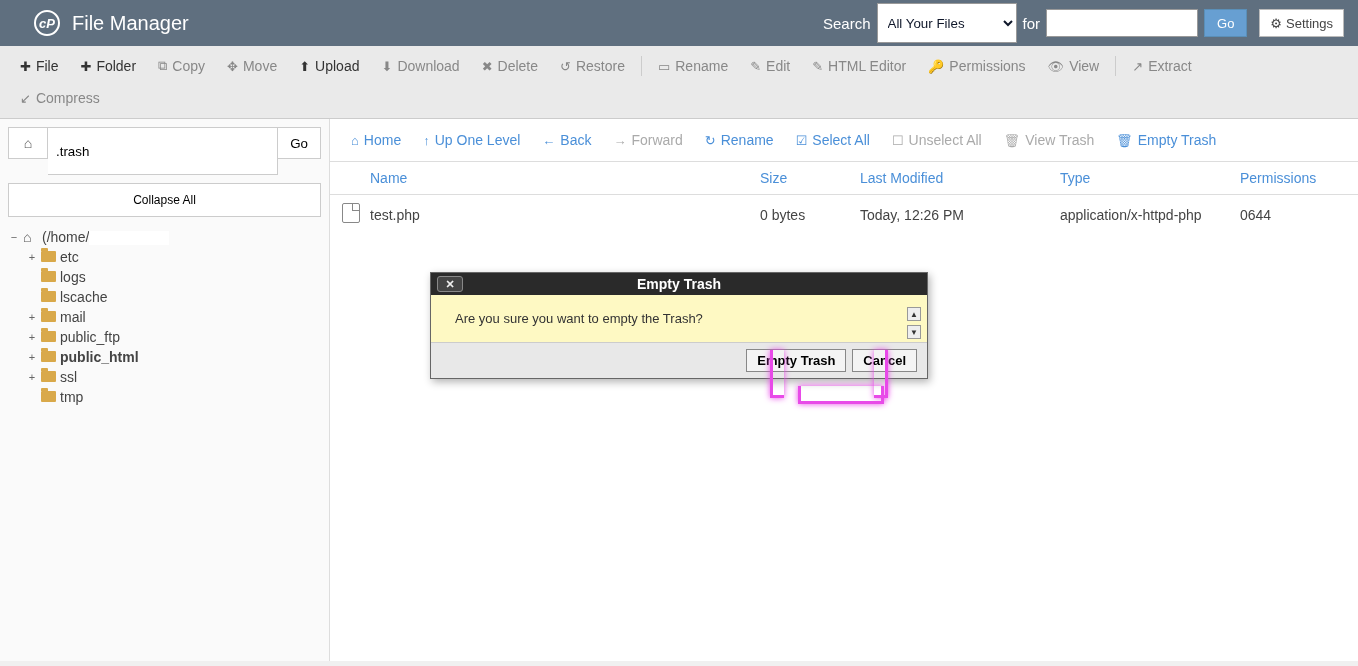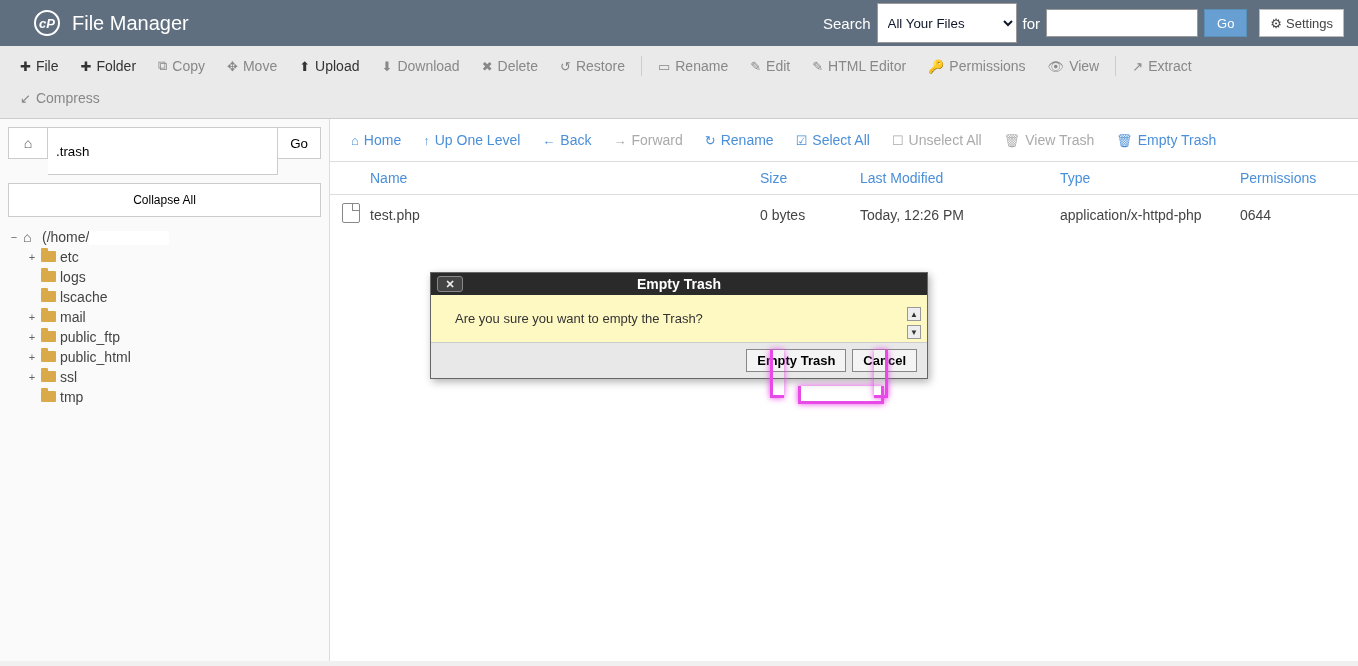--- a/index.html
+++ b/index.html
@@ -31,21 +31,21 @@
 .path-home { width: 40px; height: 32px; border: 1px solid #ccc; background: #fff; display: flex; align-items: center; justify-content: center; cursor: pointer; color: #555; }
 .path-input { flex: 1; height: 48px; border: 1px solid #ccc; border-left: none; padding: 0 8px; }
 .btn-go { height: 32px; padding: 0 12px; border: 1px solid #ccc; border-left: none; background: #fff; cursor: pointer; }
 .collapse-all { width: 100%; height: 34px; border: 1px solid #ccc; background: #fff; cursor: pointer; margin-bottom: 10px; font-size: 12px; }
 .tree { font-size: 14px; color: #444; }
 .tree-node { display: flex; align-items: center; padding: 2px 0; cursor: pointer; gap: 3px; }
 .tree-toggle { width: 12px; text-align: center; color: #666; font-size: 11px; }
 .tree-icon { width: 16px; color: #c99a3e; }
 .tree-icon.home { color: #555; }
 .tree-label { }
-.tree-label.bold { font-weight: normal; }
+.tree-label.bold { font-weight: bold; }
 .tree-children { padding-left: 18px; }
 
 
 .content { flex: 1; background: #fff; display: flex; flex-direction: column; }
 .content-toolbar { border-bottom: 1px solid #ddd; padding: 8px 12px; display: flex; gap: 4px; flex-wrap: wrap; }
 .ct-btn { background: transparent; border: none; padding: 5px 9px; cursor: pointer; font-size: 14px; display: inline-flex; align-items: center; gap: 5px; }
 .ct-btn.blue { color: #4a8fd8; }
 .ct-btn.gray { color: #aaa; }
 .ct-btn .icon { font-size: 13px; }
 

